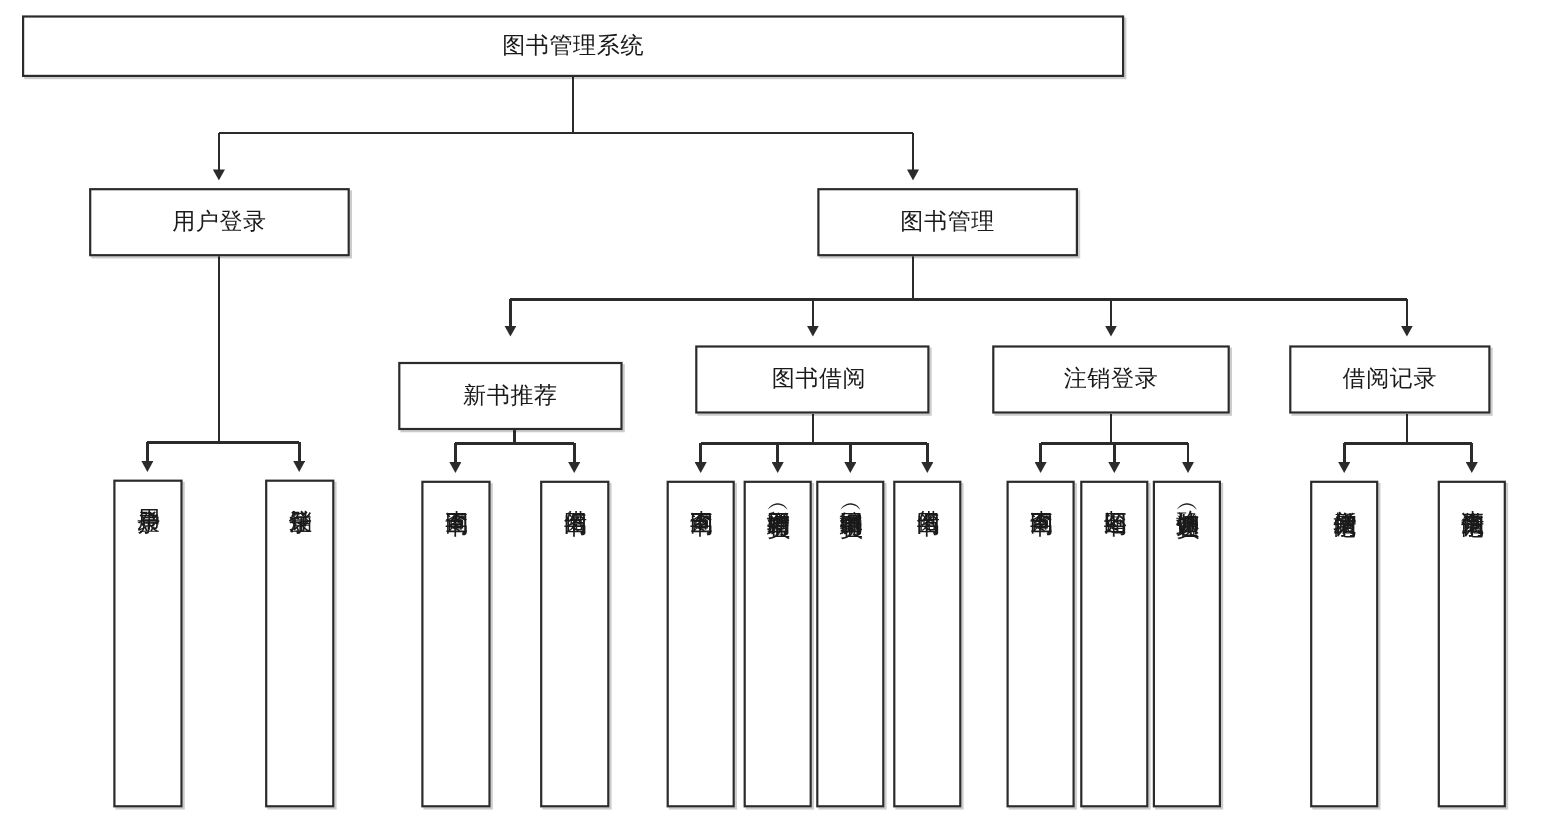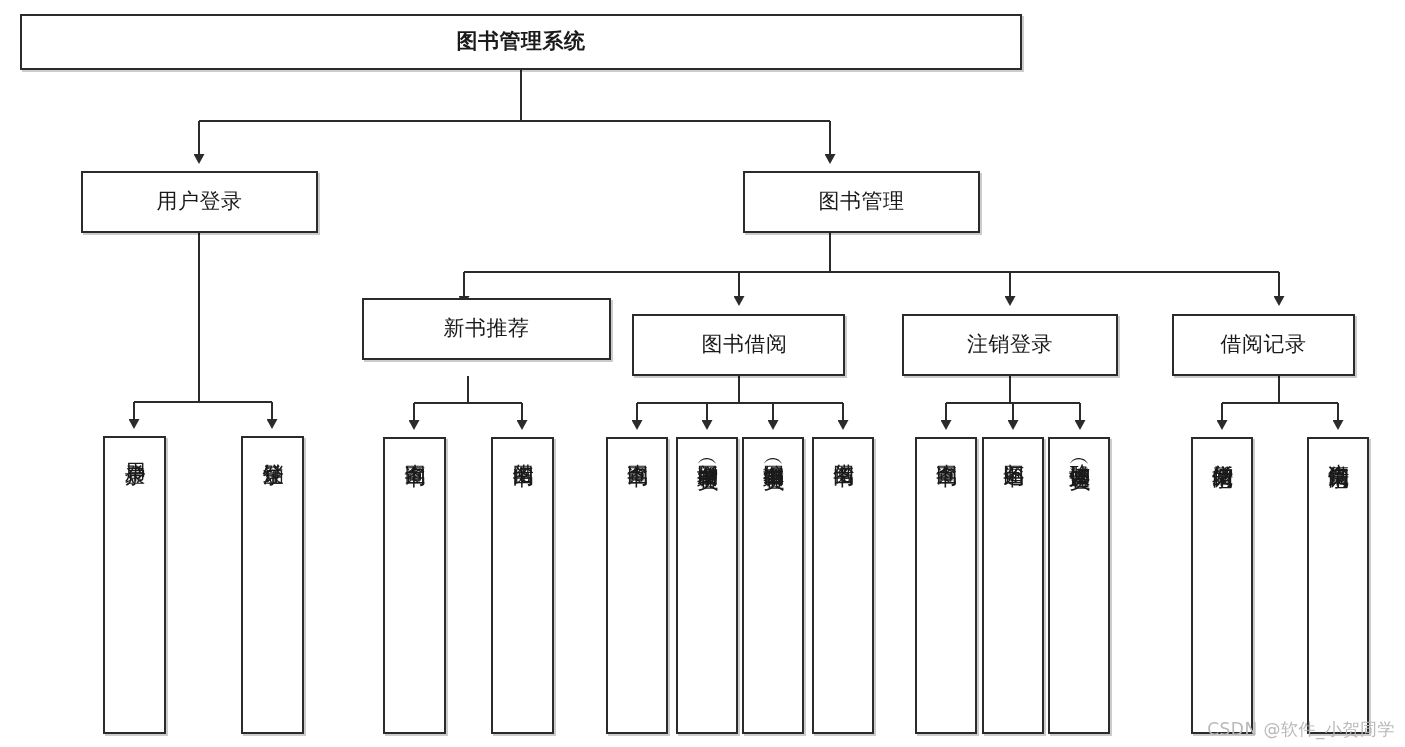--- a/index.html
+++ b/index.html
@@ -118,32 +118,32 @@
       <path d="M1013,403 L1013,421" marker-end="url(#ah)"></path>
       <path d="M1080,403 L1080,421" marker-end="url(#ah)"></path>
 
       <path d="M1279,376 L1279,403"></path>
       <path d="M1222,403 L1338,403"></path>
       <path d="M1222,403 L1222,421" marker-end="url(#ah)"></path>
       <path d="M1338,403 L1338,421" marker-end="url(#ah)"></path>
     </g>
   </svg>
 
-  <div class="node h" style="left:20px; top:14px; width:1002px; height:56px;font-weight:bold;">
+  <div class="node h" style="left:20px; top:14px; width:1002px; height:56px;">
     <span class="node-label">图书管理系统</span>
   </div>
 
   <div class="node h" style="left:81px; top:171px; width:237px; height:62px;">
     <span class="node-label">用户登录</span>
   </div>
   <div class="node h" style="left:711px; top:171px; width:237px; height:62px;margin-left:32px;">
     <span class="node-label">图书管理</span>
   </div>
 
-  <div class="node h" style="left:362px; top:298px; width:249px; height:62px;">
+  <div class="node h" style="left:362px; top:329px; width:204px; height:62px;">
     <span class="node-label">新书推荐</span>
   </div>
   <div class="node h" style="left:632px; top:314px; width:213px; height:62px;padding-left:12px;">
     <span class="node-label">图书借阅</span>
   </div>
   <div class="node h" style="left:902px; top:314px; width:216px; height:62px;">
     <span class="node-label">注销登录</span>
   </div>
   <div class="node h" style="left:1172px; top:314px; width:183px; height:62px;">
     <span class="node-label">借阅记录</span>
@@ -186,14 +186,13 @@
     <span class="node-label">确认归还（管理员）</span>
   </div>
 
   <div class="node v" style="left:1191px; top:437px; width:62px; height:297px;">
     <span class="node-label">新增借阅记录</span>
   </div>
   <div class="node v" style="left:1307px; top:437px; width:62px; height:297px;">
     <span class="node-label">查询借阅记录</span>
   </div>
 
-  <div class="watermark">CSDN @软件_小贺同学</div>
 </div>
 
 </body></html>

